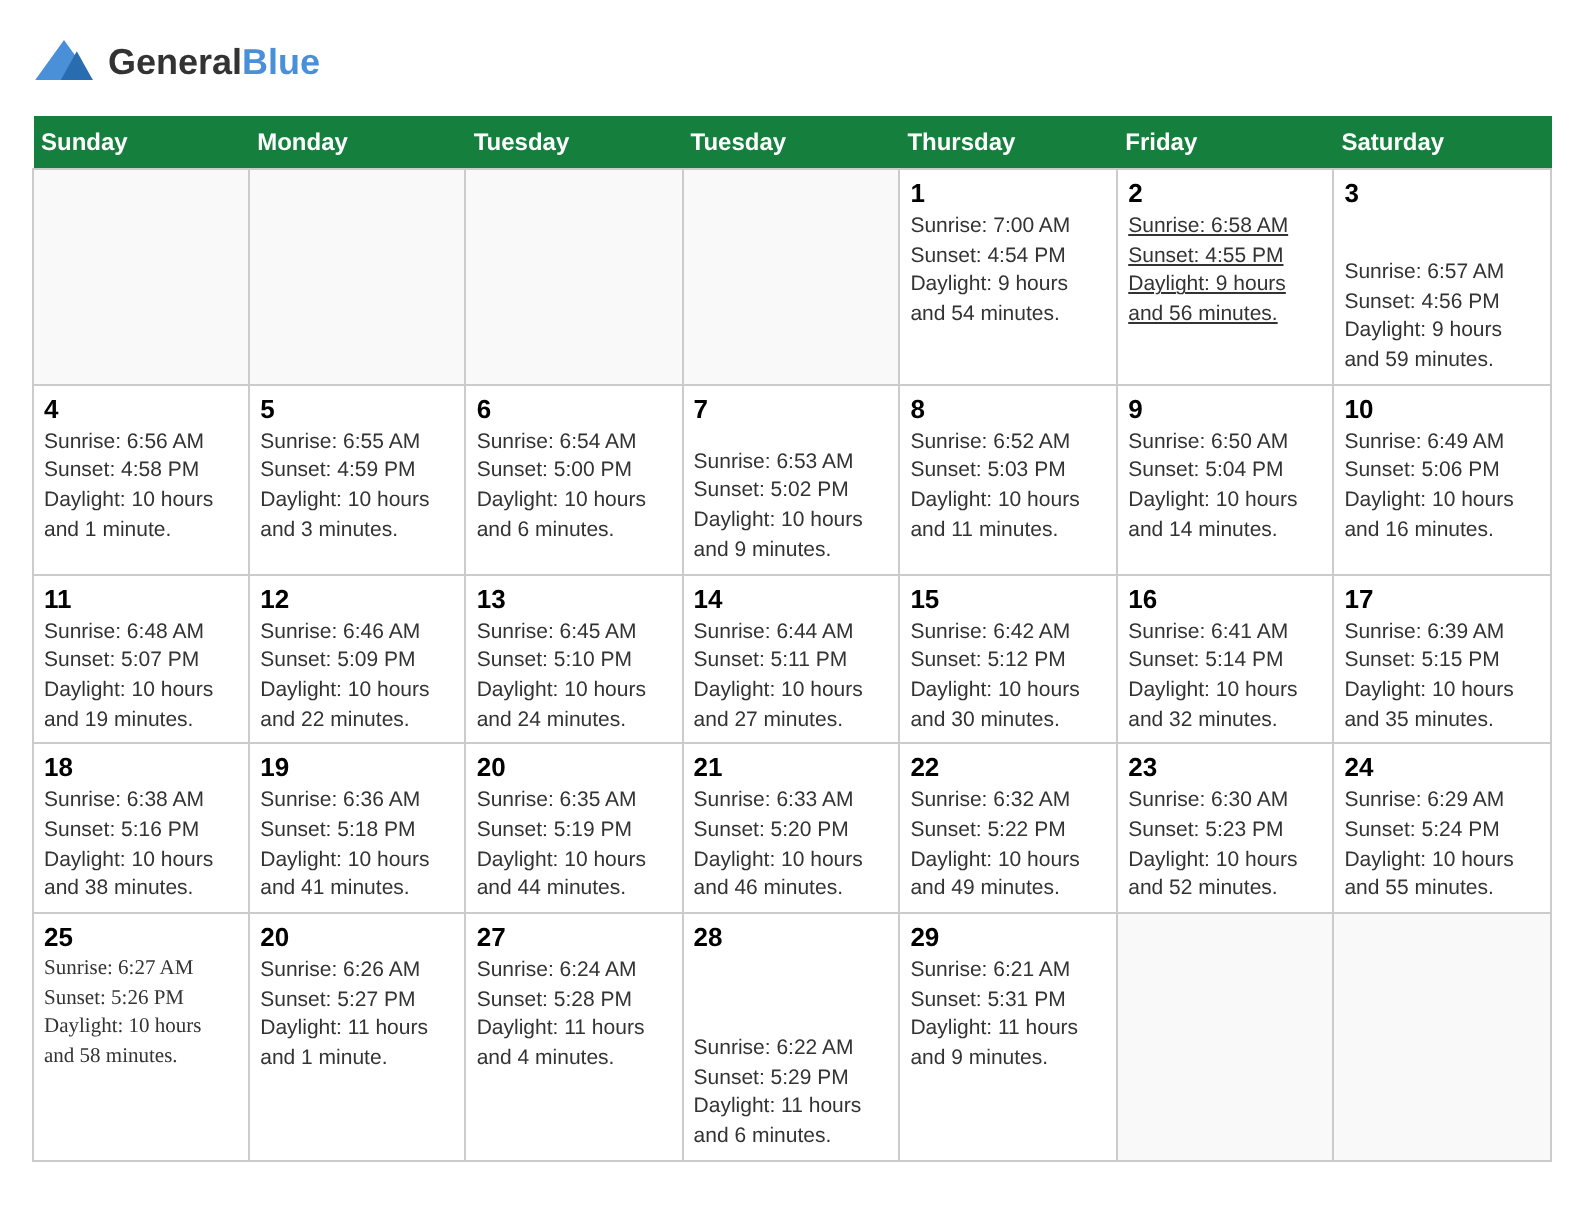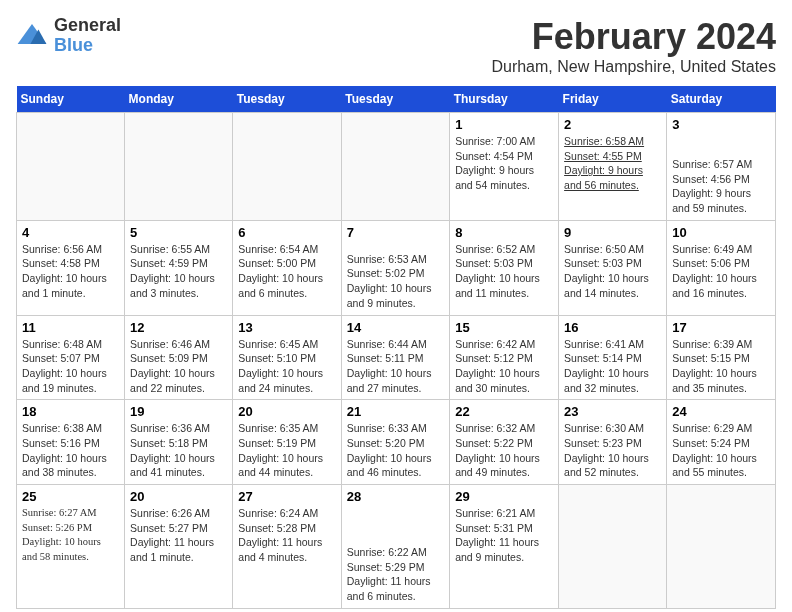--- a/index.html
+++ b/index.html
@@ -16,21 +16,21 @@
       align-items: flex-start;
       margin-bottom: 10px;
     }
     .logo {
       display: flex;
       align-items: center;
       gap: 6px;
     }
     .logo-text {
       display: flex;
-      flex-direction: column;
+      flex-direction: row;
       line-height: 1.1;
     }
     .logo-general {
       font-size: 18px;
       font-weight: bold;
       color: #333;
     }
     .logo-blue {
       font-size: 18px;
       font-weight: bold;
@@ -51,21 +51,21 @@
     .location {
       font-size: 16px;
       color: #333;
     }
     table {
       width: 100%;
       border-collapse: collapse;
       font-size: 11px;
     }
     th {
-      background-color: #1d4ed8;
+      background-color: #15803d;
       color: #fff;
       padding: 6px 4px;
       text-align: left;
       font-size: 12px;
       font-weight: bold;
     }
     td {
       border: 1px solid #ccc;
       padding: 4px 5px;
       vertical-align: top;
@@ -100,24 +100,20 @@
   <div class="logo">
     <svg class="logo-icon" viewBox="0 0 40 40">
       <polygon points="20,5 38,30 2,30" fill="#4a90d9"></polygon>
       <polygon points="28,12 38,30 18,30" fill="#2a6cb0"></polygon>
     </svg>
     <div class="logo-text">
       <span class="logo-general">General</span>
       <span class="logo-blue">Blue</span>
     </div>
   </div>
-  <div class="title-block">
-    <div class="month-title">February 2024</div>
-    <div class="location">Durham, New Hampshire, United States</div>
-  </div>
 </div>
 
 <table>
   <thead>
     <tr>
     <th>Sunday</th>
         <th>Monday</th>
         <th>Tuesday</th>
         <th>Tuesday</th>
         <th>Thursday</th>
@@ -185,21 +181,21 @@
         <td>
           <div class="day-num">8</div>
           <div class="day-detail" style="white-space: pre-line;">Sunrise: 6:52 AM
 Sunset: 5:03 PM
 Daylight: 10 hours
 and 11 minutes.</div>
         </td>
         <td>
           <div class="day-num">9</div>
           <div class="day-detail" style="white-space: pre-line;">Sunrise: 6:50 AM
-Sunset: 5:03 PM
+Sunset: 5:04 PM
 Daylight: 10 hours
 and 14 minutes.</div>
         </td>
         <td>
           <div class="day-num">10</div>
           <div class="day-detail" style="white-space: pre-line;">Sunrise: 6:49 AM
 Sunset: 5:06 PM
 Daylight: 10 hours
 and 16 minutes.</div>
         </td>

